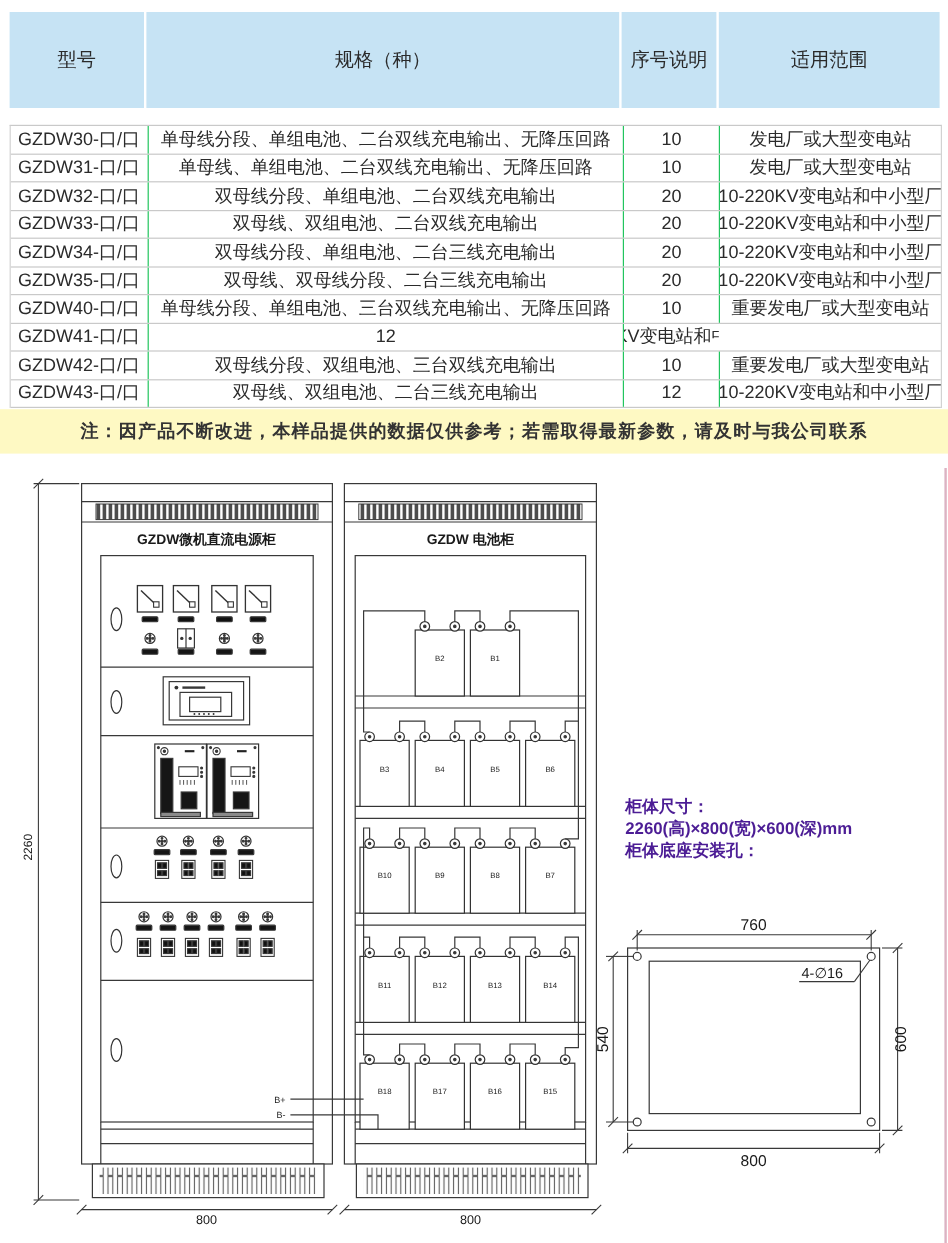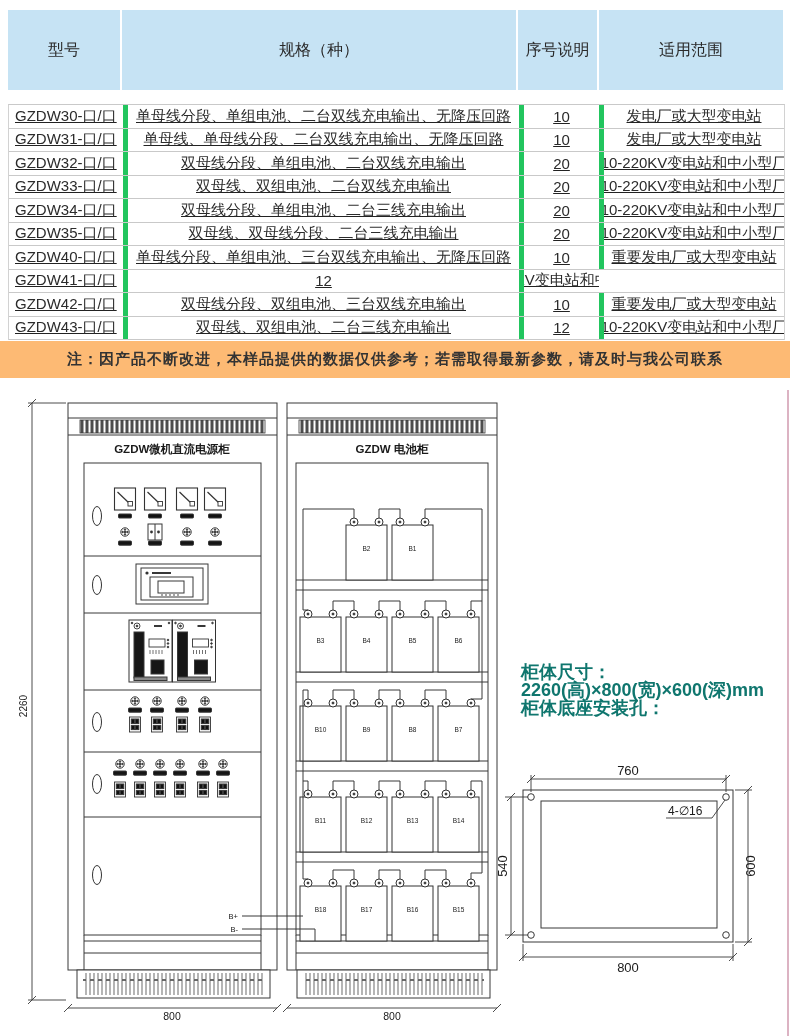--- a/index.html
+++ b/index.html
@@ -4,34 +4,34 @@
 <style>
   html,body{margin:0;padding:0;background:#ffffff;}
   .page{position:relative;width:790px;height:1036px;background:#ffffff;overflow:hidden;
         font-family:"Liberation Sans","DejaVu Sans",sans-serif;color:#222;}
   
   .tbl-head{position:absolute;left:8px;top:10px;width:775px;display:grid;
             grid-template-columns:112px 394px 79px 184px;gap:2px;}
   .tbl-head .hcell{background:#c6e3f4;height:80px;display:flex;align-items:center;justify-content:center;
             font-size:16px;color:#2a2a2a;}
   .tbl-body{position:absolute;left:8px;top:104px;width:775px;border-top:1px solid #c9c9c9;
-            border-left:1px solid #d2d2d2;border-right:1px solid #d2d2d2;text-decoration:underline;}
+            border-left:1px solid #d2d2d2;border-right:1px solid #d2d2d2;}
   .trow{display:grid;grid-template-columns:114px 396px 80px 185px;height:22.5px;
         border-bottom:1px solid #c9c9c9;font-size:15px;color:#2b2b2b;}
   .trow .c{display:flex;align-items:center;justify-content:center;overflow:hidden;white-space:nowrap;}
   .trow .c.model{justify-content:flex-start;padding-left:6px;}
-  .trow .c + .c{border-left:5px solid #22c55e;}
+  .trow .c + .c{border-left:1px solid #22c55e;}
   
-  .note{position:absolute;left:0;top:341px;width:790px;height:37px;background:#fdba74;
+  .note{position:absolute;left:0;top:341px;width:790px;height:37px;background:#fef9c3;
         display:flex;align-items:center;justify-content:center;font-size:15px;font-weight:bold;
         color:#333;letter-spacing:1px;}
   
   .diagram{position:absolute;left:0;top:386px;}
-  .specs{position:absolute;left:521px;top:663px;width:230px;font-size:18px;font-weight:bold;
-         color:#0f766e;line-height:18px;}
+  .specs{position:absolute;left:521px;top:663px;width:230px;font-size:14px;font-weight:bold;
+         color:#4c1d95;line-height:18px;}
   .page-edge{position:absolute;top:390px;bottom:0;right:1px;width:2px;background:#dcb3c3;}
   svg text{font-family:"Liberation Sans","DejaVu Sans",sans-serif;fill:#1a1a1a;}
 </style>
 </head>
 <body>
 
 <div class="page">
 
   <div class="tbl-head">
     <div class="hcell">型号</div>
@@ -42,21 +42,21 @@
 
   <div class="tbl-body">
     <div class="trow">
       <div class="c model">GZDW30-口/口</div>
       <div class="c">单母线分段、单组电池、二台双线充电输出、无降压回路</div>
       <div class="c">10</div>
       <div class="c">发电厂或大型变电站</div>
     </div>
     <div class="trow">
       <div class="c model">GZDW31-口/口</div>
-      <div class="c">单母线、单母线分段、二台双线充电输出、无降压回路</div>
+      <div class="c">单母线、单组电池、二台双线充电输出、无降压回路</div>
       <div class="c">10</div>
       <div class="c">发电厂或大型变电站</div>
     </div>
     <div class="trow">
       <div class="c model">GZDW32-口/口</div>
       <div class="c">双母线分段、单组电池、二台双线充电输出</div>
       <div class="c">20</div>
       <div class="c">10-220KV变电站和中小型厂</div>
     </div>
     <div class="trow">

